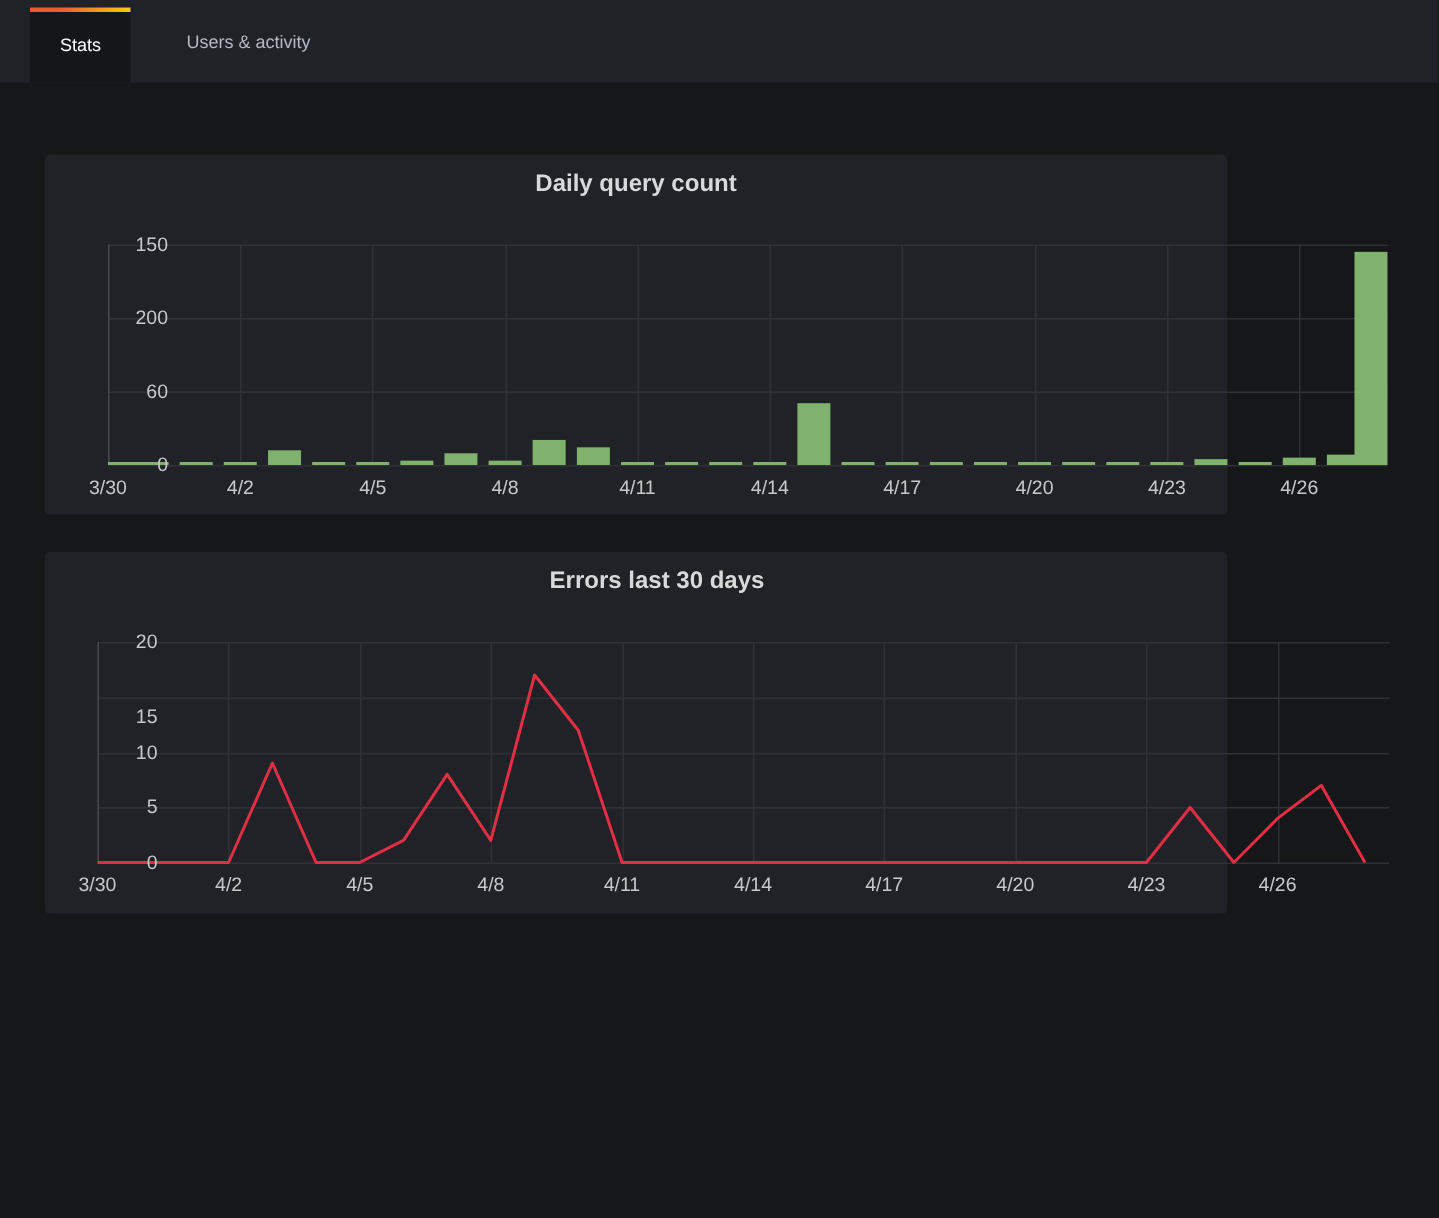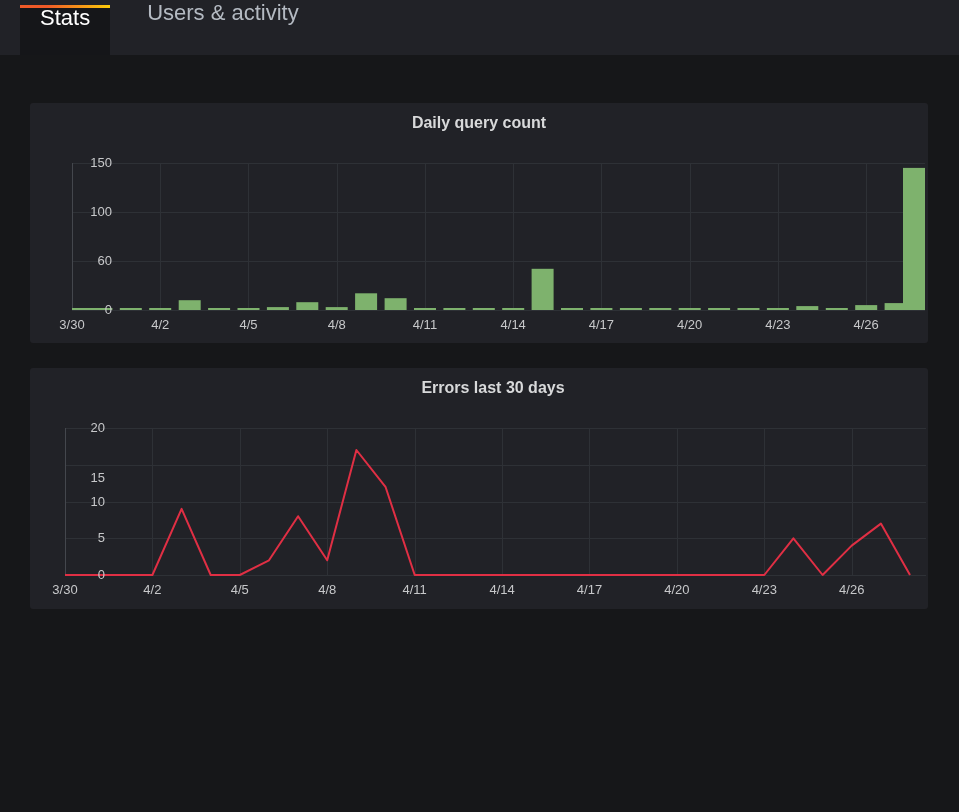--- a/index.html
+++ b/index.html
@@ -11,38 +11,38 @@
     overflow: hidden;
     -webkit-font-smoothing: antialiased;
   }
   
   .tabbar {
     height: 55px; width: 100%;
     background: #212227;
     display: flex; align-items: flex-end;
   }
   .tab {
-    height: 55px; padding: 0 20px;
-    display: flex; 
-    font-size: 22px; color: #b4bac2;
+    height: 55px; padding: 14px 20px;
+    display: flex; align-items: center;
+    font-size: 12px; color: #b4bac2;
     cursor: pointer; white-space: nowrap;
   }
   .tab.active {
     height: 50px; margin-left: 20px;
     background: #151619; color: #ffffff;
     position: relative;
   }
   .tab.active .tab-indicator {
     position: absolute; top: 0; left: 0; right: 0; height: 3px;
   }
   .tab.users { margin-left: 17px; }
   
   .content { padding: 48px 30px 0 30px; }
   .panel {
-    width: 898px;
+    width: 788px;
     background: #212227;
     border-radius: 3px;
     position: relative;
     margin-bottom: 25px;
   }
   .panel.p1 { height: 240px; }
   .panel.p2 { height: 241px; padding-left: 28px; }
   .panel h2 {
     margin: 0; padding-top: 11px;
     text-align: center;
@@ -117,21 +117,21 @@
           <rect x="665.5" y="145.0" width="22" height="2.0" fill="#7eb26d"></rect>
           <rect x="694.9" y="145.0" width="22" height="2.0" fill="#7eb26d"></rect>
           <rect x="724.3" y="143.1" width="22" height="3.9" fill="#7eb26d"></rect>
           <rect x="753.8" y="145.0" width="22" height="2.0" fill="#7eb26d"></rect>
           <rect x="783.2" y="142.1" width="22" height="4.9" fill="#7eb26d"></rect>
           <rect x="812.6" y="140.1" width="22" height="6.9" fill="#7eb26d"></rect>
           <rect x="831.0" y="4.9" width="22" height="142.1" fill="#7eb26d"></rect>
         </svg>
         <div class="axis-label ylab" style="left: 0px; width: 34px; top: 199px;">0</div>
         <div class="axis-label ylab" style="left: 0px; width: 34px; top: 150px;">60</div>
-        <div class="axis-label ylab" style="left: 0px; width: 34px; top: 101px;">100</div>
+        <div class="axis-label ylab" style="left: 0px; width: 34px; top: 101px;">200</div>
         <div class="axis-label ylab" style="left: 0px; width: 34px; top: 52px;">150</div>
         <div class="axis-label xlab" style="left: 42px; top: 214px;">3/30</div>
         <div class="axis-label xlab" style="left: 130.241px; top: 214px;">4/2</div>
         <div class="axis-label xlab" style="left: 218.483px; top: 214px;">4/5</div>
         <div class="axis-label xlab" style="left: 306.724px; top: 214px;">4/8</div>
         <div class="axis-label xlab" style="left: 394.966px; top: 214px;">4/11</div>
         <div class="axis-label xlab" style="left: 483.207px; top: 214px;">4/14</div>
         <div class="axis-label xlab" style="left: 571.448px; top: 214px;">4/17</div>
         <div class="axis-label xlab" style="left: 659.69px; top: 214px;">4/20</div>
         <div class="axis-label xlab" style="left: 747.931px; top: 214px;">4/23</div>

